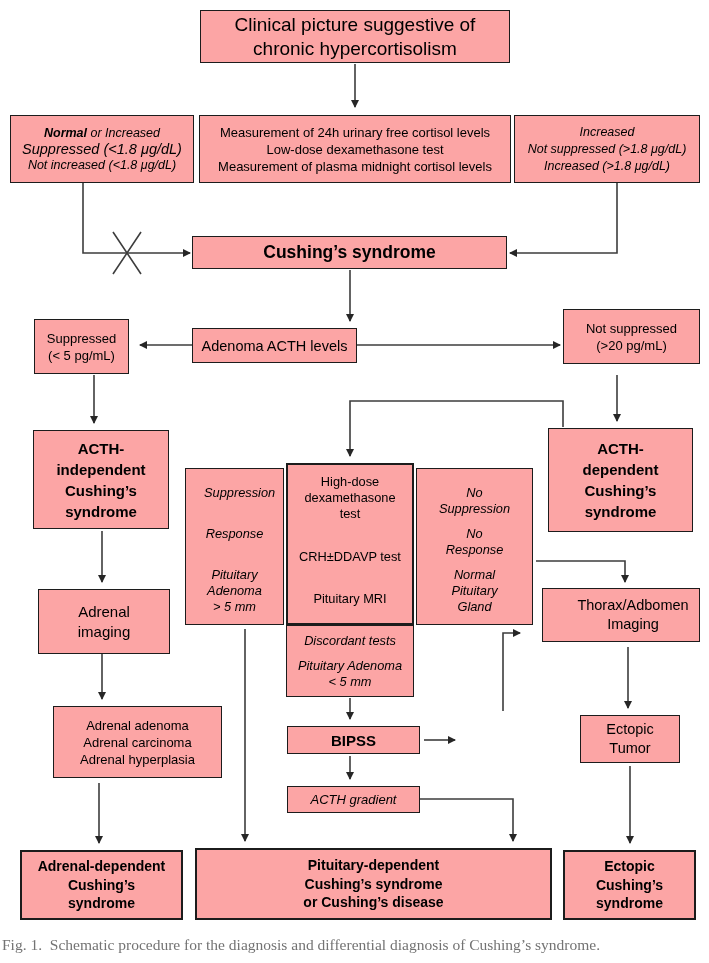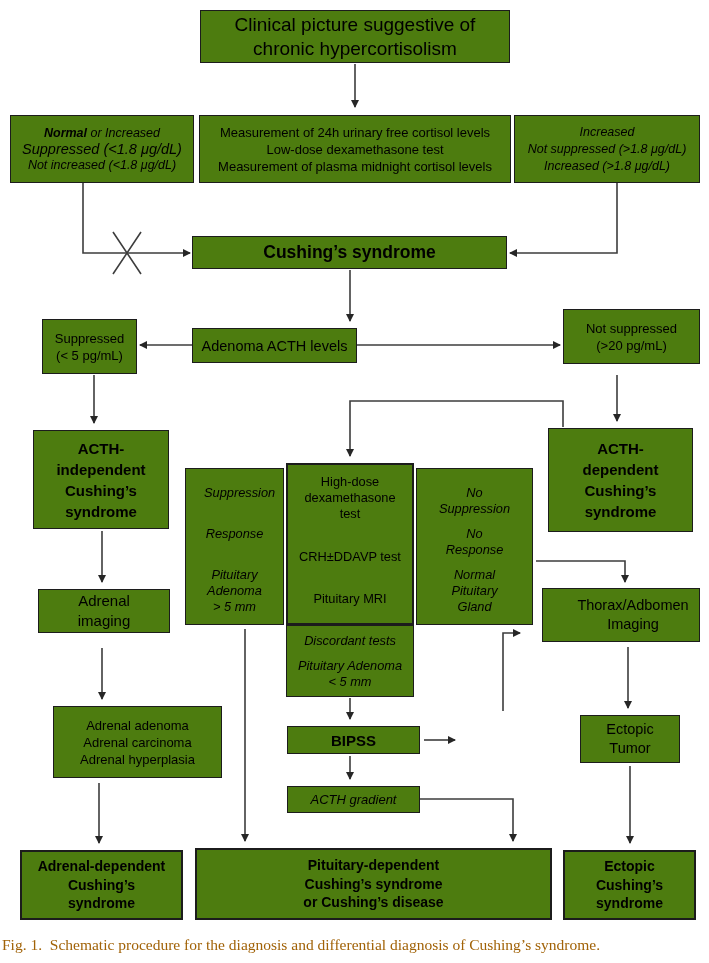--- a/index.html
+++ b/index.html
@@ -2,57 +2,57 @@
 <html><head>
 <meta charset="utf-8">
 <style>
   html,body{margin:0;padding:0;background:#ffffff;}
   .stage{
     position:relative;width:709px;height:963px;background:#ffffff;
     font-family:"Liberation Sans","DejaVu Sans",sans-serif;color:#000;overflow:hidden;
   }
   .connectors{position:absolute;left:0;top:0;width:709px;height:963px;pointer-events:none;}
   .box{
-    position:absolute;box-sizing:border-box;background:#4d7c0f;border:1.5px solid #1c1c1c;
+    position:absolute;box-sizing:border-box;background:#fca5a5;border:1.5px solid #1c1c1c;
     display:flex;flex-direction:column;align-items:center;justify-content:center;
     text-align:center;z-index:2;
   }
   .ln{width:100%;}
   .grp{width:100%;}
   .b{font-weight:bold;}
 
   .b-title{left:200px;top:10px;width:310px;height:53px;font-size:19px;line-height:24px;}
   .b-lcrit{left:10px;top:115px;width:184px;height:68px;font-style:italic;font-size:12.5px;line-height:16px;}
   .b-lcrit .big{font-size:14.5px;}
   .b-scr{left:199px;top:115px;width:312px;height:68px;font-size:13px;line-height:17px;}
   .b-rcrit{left:514px;top:115px;width:186px;height:68px;font-style:italic;font-size:12.5px;line-height:17px;}
   .b-cush{left:192px;top:236px;width:315px;height:33px;font-weight:bold;font-size:17.5px;}
-  .b-supp{left:42px;top:319px;width:95px;height:55px;font-size:13px;line-height:17px;}
+  .b-supp{left:34px;top:319px;width:95px;height:55px;font-size:13px;line-height:17px;}
   .b-pacth{left:192px;top:328px;width:165px;height:35px;font-size:14.5px;}
   .b-nsupp{left:563px;top:309px;width:137px;height:55px;font-size:13px;line-height:17px;}
   .b-aind{left:33px;top:430px;width:136px;height:99px;font-weight:bold;font-size:15px;line-height:21px;}
   .b-adep{left:548px;top:428px;width:145px;height:104px;font-weight:bold;font-size:15px;line-height:21px;}
   .b-colL{left:185px;top:468px;width:99px;height:157px;font-style:italic;font-size:12.8px;line-height:16px;justify-content:space-between;padding:16px 18px 9px;}
   .b-colM{left:286px;top:463px;width:128px;height:162px;font-size:12.8px;line-height:16px;justify-content:space-between;padding:9px 2px 16px;border-width:2px;}
   .b-colR{left:416px;top:468px;width:117px;height:157px;font-style:italic;font-size:12.8px;line-height:16px;justify-content:space-between;padding:16px 20px 9px;}
   .b-disc{left:286px;top:625px;width:128px;height:72px;font-style:italic;font-size:12.8px;line-height:16px;justify-content:space-between;padding:7px 2px 6px;}
-  .b-aimg{left:38px;top:589px;width:132px;height:44px;font-size:15px;line-height:20px;}
+  .b-aimg{left:38px;top:589px;width:132px;height:65px;font-size:15px;line-height:20px;}
   .b-thor{left:542px;top:588px;width:158px;height:54px;font-size:14.5px;line-height:19px;padding-left:24px;}
   .b-afind{left:21px;top:706px;width:169px;height:72px;font-size:13px;line-height:17px;margin-left:32px;}
   .b-bipss{left:287px;top:726px;width:133px;height:28px;font-weight:bold;font-size:15px;}
   .b-nograd{left:462px;top:712px;width:87px;height:52px;font-style:italic;font-size:13px;line-height:17px;}
   .b-etumor{left:580px;top:715px;width:100px;height:48px;font-size:14.5px;line-height:19px;}
   .b-agrad{left:287px;top:786px;width:133px;height:27px;font-style:italic;font-size:13px;}
   .b-badr{left:20px;top:850px;width:163px;height:70px;font-weight:bold;font-size:14px;line-height:18.5px;border-width:2px;}
   .b-bpit{left:195px;top:848px;width:357px;height:72px;font-weight:bold;font-size:14px;line-height:18.5px;border-width:2px;}
   .b-bect{left:563px;top:850px;width:133px;height:70px;font-weight:bold;font-size:14px;line-height:18.5px;border-width:2px;}
   .caption{
     position:absolute;left:2px;top:936px;width:705px;
     font-family:"Liberation Serif","DejaVu Serif",serif;font-size:15.5px;
-    white-space:pre-wrap;color:#a16207;z-index:2;
+    white-space:pre-wrap;color:#737373;z-index:2;
   }
 </style>
 </head>
 <body>
 
 <div class="stage">
 
   <svg class="connectors" viewBox="0 0 709 963" xmlns="http://www.w3.org/2000/svg">
     <defs>
       <marker id="ah" markerWidth="9" markerHeight="9" refX="7" refY="4" orient="auto" markerUnits="userSpaceOnUse">

